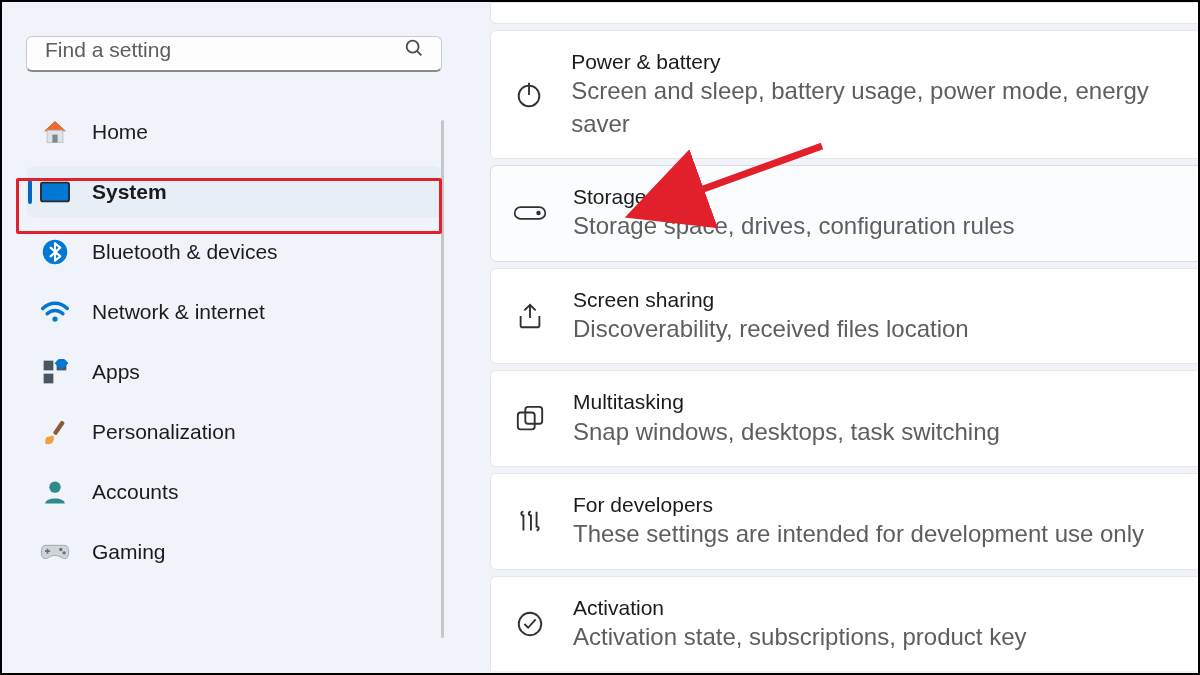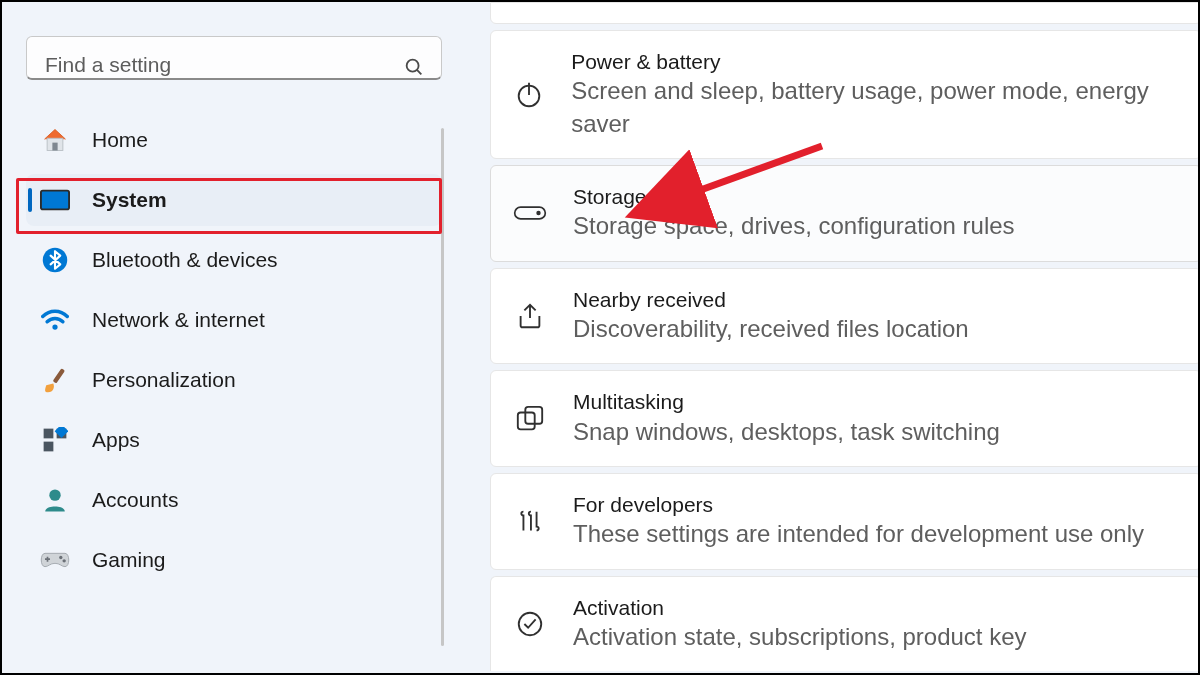--- a/index.html
+++ b/index.html
@@ -23,27 +23,27 @@
   .sidebar {
     width: 448px;
     height: 100%;
     padding: 34px 8px 0 24px;
     display: flex;
     flex-direction: column;
     position: relative;
   }
   .search-box {
     width: 416px;
-    height: 44px;
+    height: 36px;
     background: #fdfdfe;
     border: 1px solid #c9c9c9;
     border-bottom: 2px solid #8a8a8a;
     border-radius: 6px;
     display: flex;
-    align-items: flex-end;
+    align-items: flex-start;
     padding: 0 16px;
     margin-bottom: 34px;
   }
   .search-box input {
     flex: 1 1 auto;
     border: none;
     background: transparent;
     font-size: 21px;
     color: #595959;
     outline: none;
@@ -231,42 +231,42 @@
             <path d="M2 8 C10 0 22 0 30 8" fill="none" stroke="#0078d4" stroke-width="4" stroke-linecap="round"></path>
             <path d="M7 14 C12 9 20 9 25 14" fill="none" stroke="#0078d4" stroke-width="4" stroke-linecap="round"></path>
             <circle cx="16" cy="20" r="3" fill="#0078d4"></circle>
           </svg>
         </span>
         <span>Network &amp; internet</span>
       </div>
 
       <div class="nav-item">
         <span class="icon">
-          <svg viewBox="0 0 32 32" width="28" height="28">
-            <rect x="18" y="2" width="5" height="18" rx="2" transform="rotate(35 20 11)" fill="#8a5a3b"></rect>
-            <path d="M6 22 C4 28 4 30 8 30 C14 30 16 24 14 20 Z" fill="#f2a03d"></path>
-          </svg>
-        </span>
-        <span>Personalization</span>
-      </div>
-
-      <div class="nav-item">
-        <span class="icon">
           <svg viewBox="0 0 32 32" width="26" height="26">
             <rect x="2" y="2" width="12" height="12" fill="#4a5560"></rect>
             <rect x="18" y="2" width="12" height="12" fill="#4a5560"></rect>
             <rect x="2" y="18" width="12" height="12" fill="#4a5560"></rect>
             <rect x="16" y="0" width="12" height="12" transform="rotate(45 24 8)" fill="#0078d4"></rect>
           </svg>
         </span>
         <span>Apps</span>
       </div>
 
       <div class="nav-item">
         <span class="icon">
+          <svg viewBox="0 0 32 32" width="28" height="28">
+            <rect x="18" y="2" width="5" height="18" rx="2" transform="rotate(35 20 11)" fill="#8a5a3b"></rect>
+            <path d="M6 22 C4 28 4 30 8 30 C14 30 16 24 14 20 Z" fill="#f2a03d"></path>
+          </svg>
+        </span>
+        <span>Personalization</span>
+      </div>
+
+      <div class="nav-item">
+        <span class="icon">
           <svg viewBox="0 0 32 32" width="26" height="26">
             <circle cx="16" cy="10" r="7" fill="#2e8b8b"></circle>
             <path d="M4 30 C4 22 28 22 28 30 Z" fill="#2e8b8b"></path>
           </svg>
         </span>
         <span>Accounts</span>
       </div>
 
 
       <div class="nav-item">
@@ -316,21 +316,21 @@
       </div>
 
       <div class="card">
         <span class="icon">
           <svg viewBox="0 0 32 32" width="30" height="30" fill="none" stroke="currentColor" stroke-width="2">
             <path d="M16 4 L16 18 M10 10 L16 4 L22 10"></path>
             <path d="M6 16 L6 26 C6 27 7 28 8 28 L24 28 C25 28 26 27 26 26 L26 16"></path>
           </svg>
         </span>
         <div class="texts">
-          <span class="title">Nearby received</span>
+          <span class="title">Screen sharing</span>
           <span class="desc">Discoverability, received files location</span>
         </div>
       </div>
 
       <div class="card">
         <span class="icon">
           <svg viewBox="0 0 32 32" width="30" height="30" fill="none" stroke="currentColor" stroke-width="2">
             <rect x="3" y="9" width="18" height="18" rx="3"></rect>
             <rect x="11" y="3" width="18" height="18" rx="3"></rect>
           </svg>

